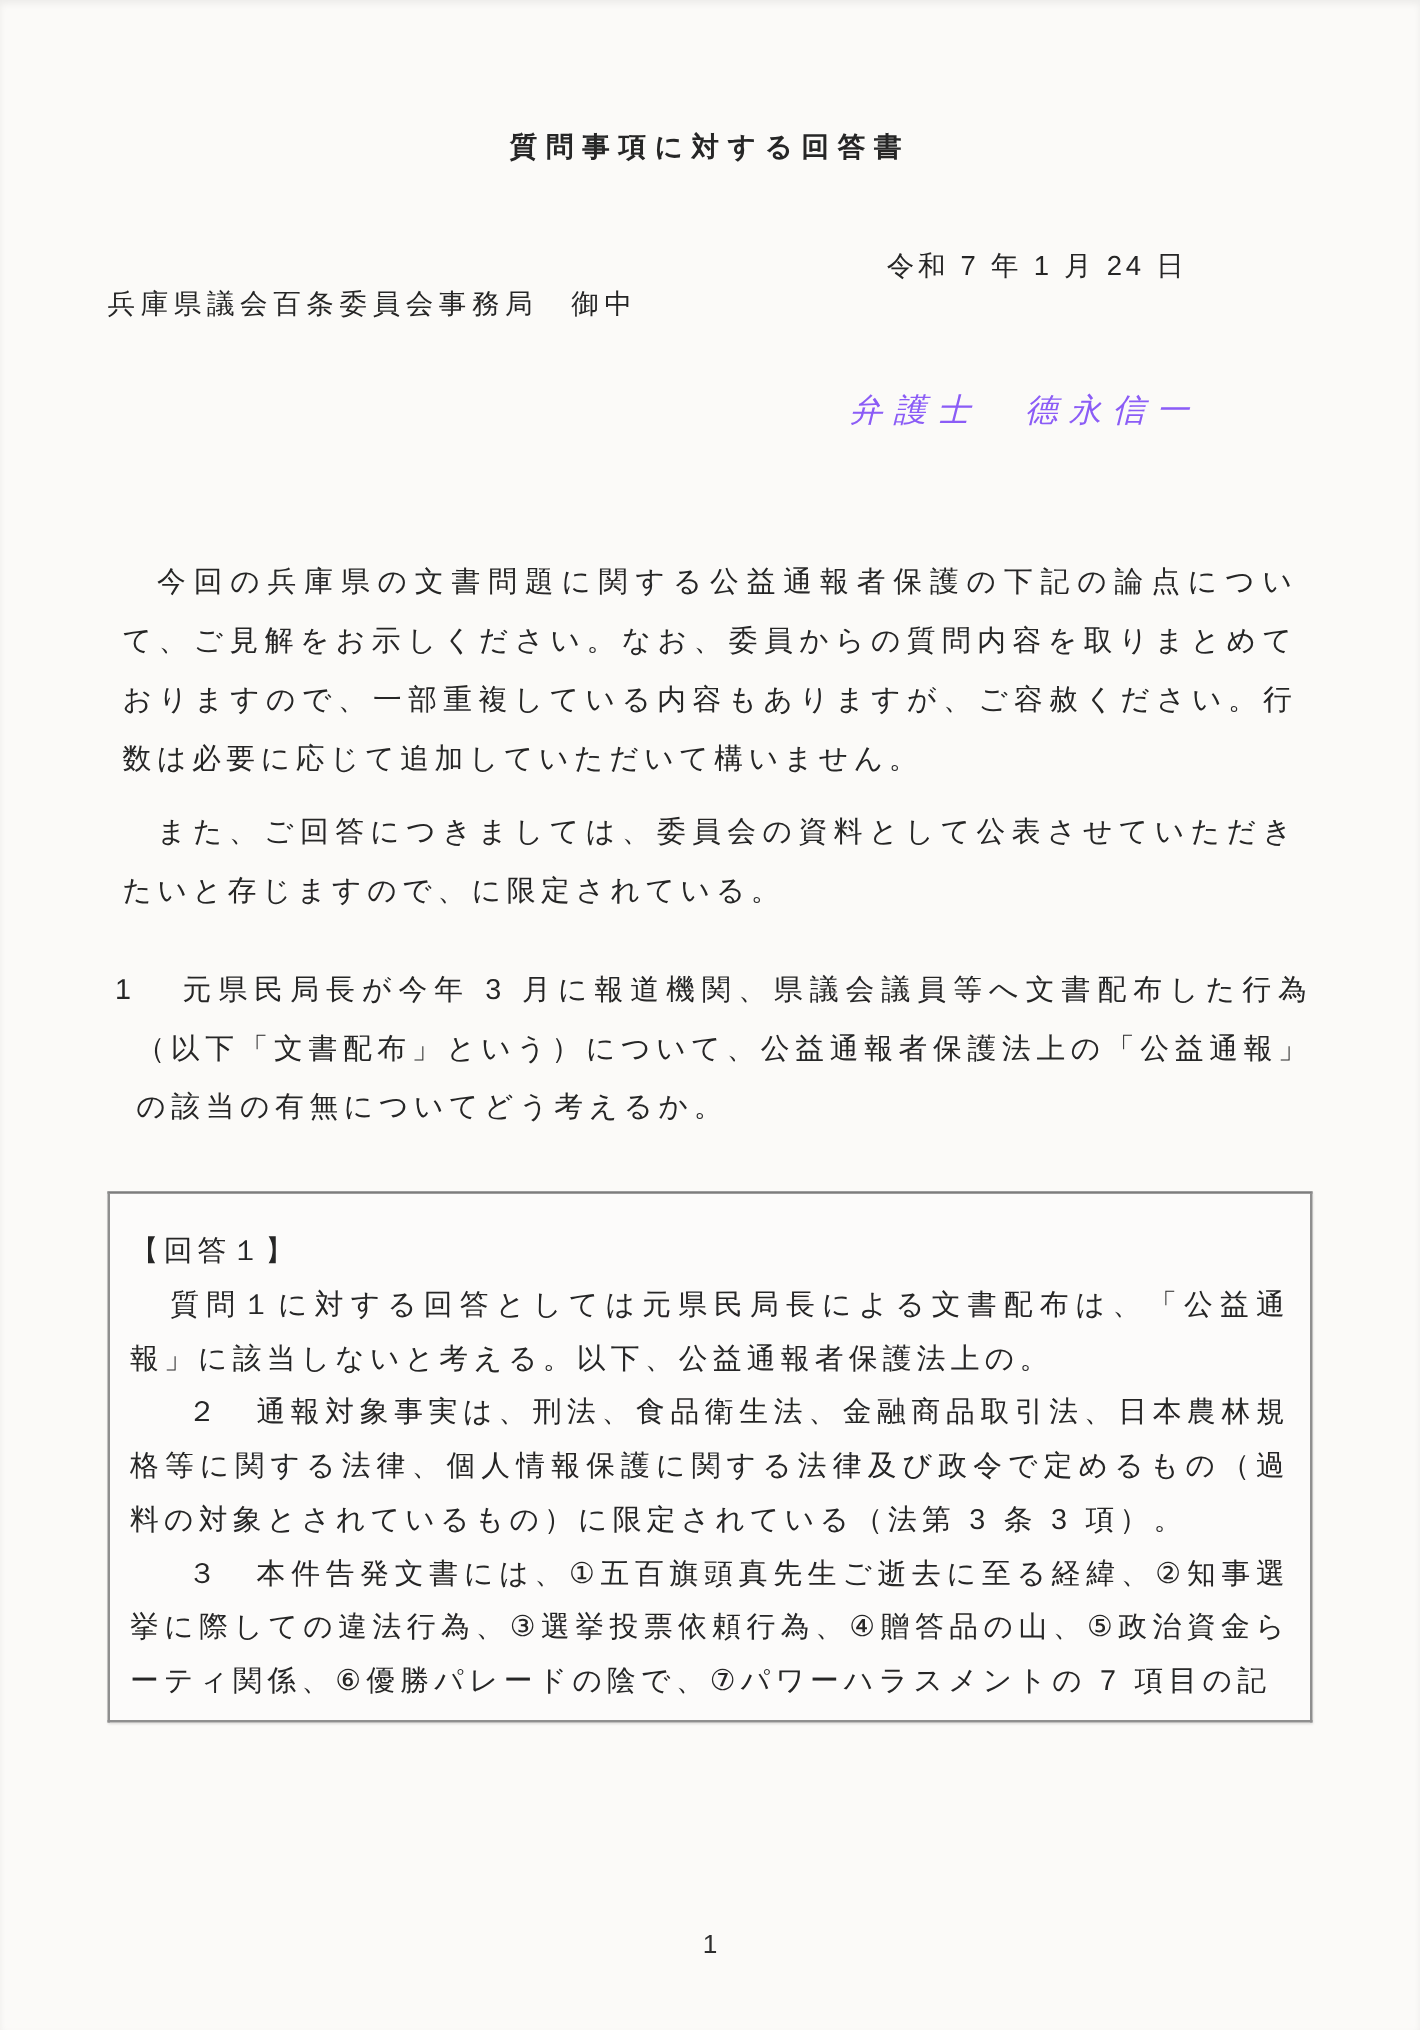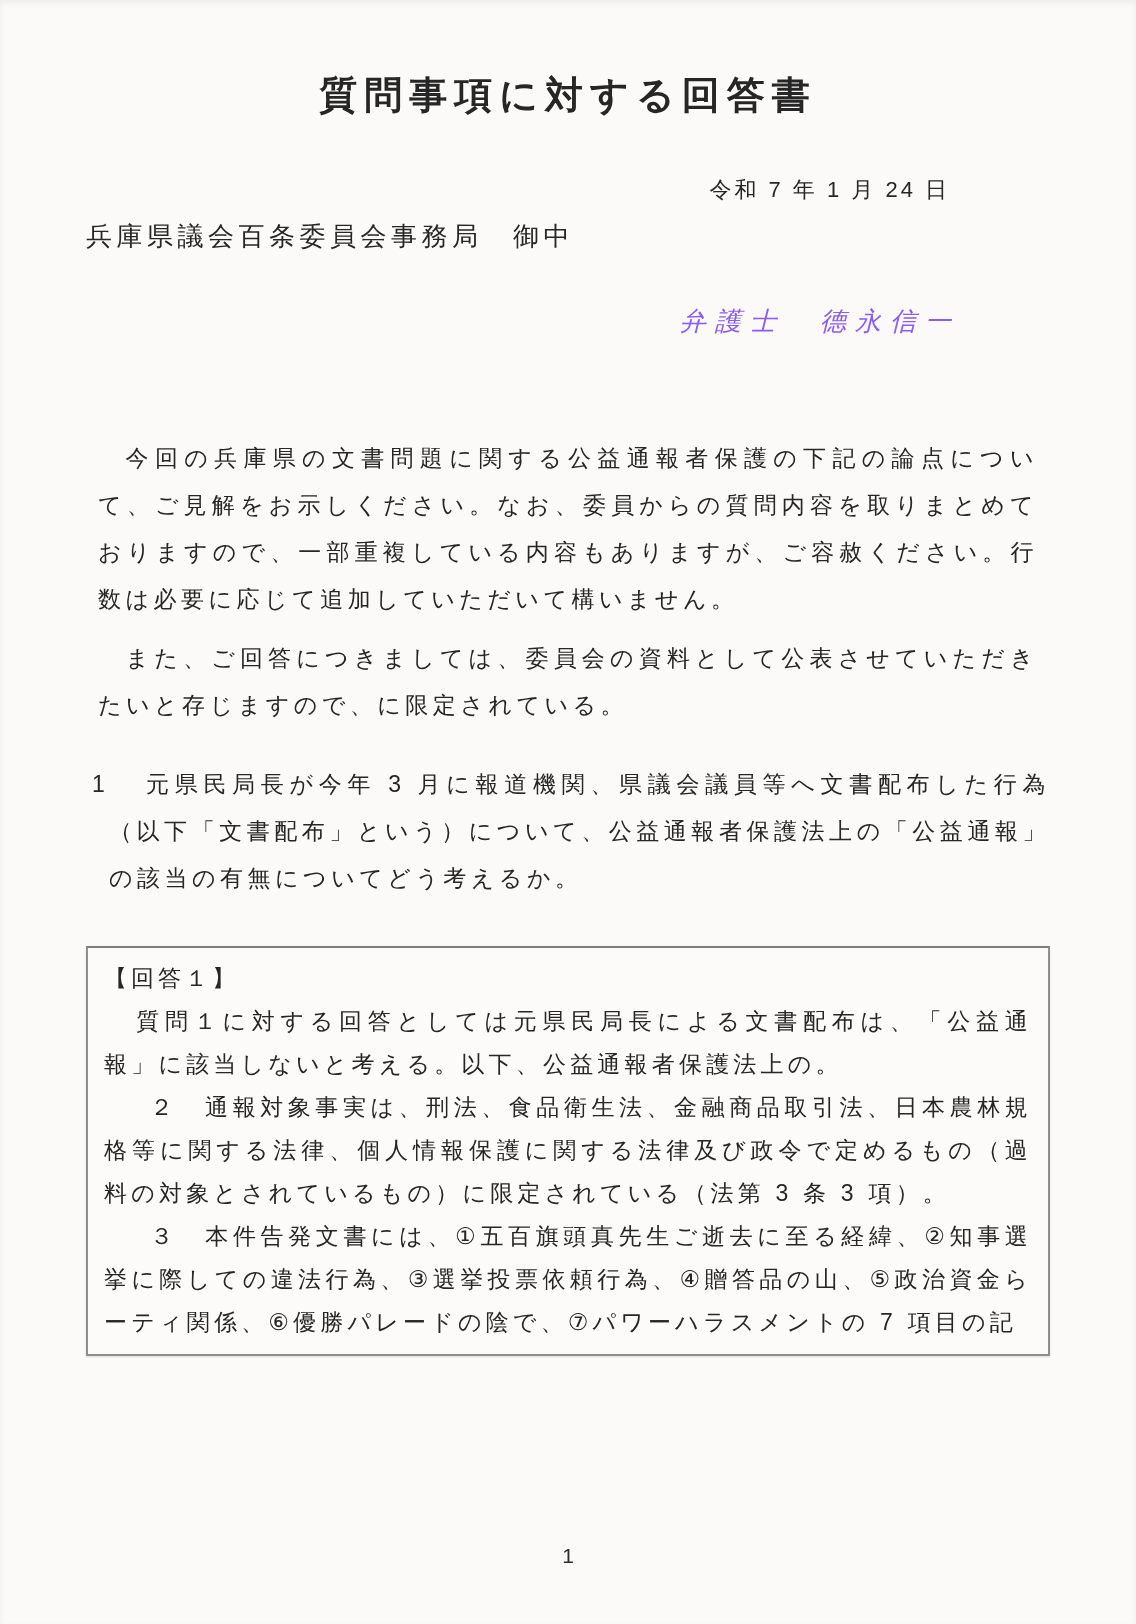--- a/index.html
+++ b/index.html
@@ -15,39 +15,38 @@
     background: #fbfaf8;
     color: #262626;
     font-family: "Liberation Sans", "DejaVu Sans", sans-serif;
     overflow: hidden;
     box-shadow: inset 0 3px 6px rgba(0,0,0,0.06);
   }
   .content {
     padding: 0 86px;
   }
   .doc-title {
-    margin: 13px;
-    padding-top: 60px;
+    margin: 0;
+    padding-top: 96px;
     text-align: center;
-    font-size: 38px;
+    font-size: 22px;
     font-weight: 600;
     letter-spacing: 7px;
     line-height: 44px;
   }
   .date-line {
     margin-top: 58px;
     text-align: right;
     padding-right: 100px;
     font-size: 22px;
     letter-spacing: 3px;
     line-height: 30px;
   }
   .addressee-line {
-    margin-top: 16px;
-    font-size: 26px;
+    font-size: 22px;
     letter-spacing: 4.5px;
     line-height: 30px;
   }
   .signature-line {
     margin-top: 54px;
     text-align: right;
     padding-right: 90px;
     font-size: 26px;
     font-family: "Liberation Serif", "DejaVu Serif", serif;
     font-style: italic;
@@ -80,21 +79,21 @@
     position: absolute;
     left: 6px;
     top: 0;
     text-indent: 0;
   }
   .answer-box {
     margin-top: 44px;
     border: 2px solid #8f8f8f;
     border-top-color: #7d7d7d;
     background: #fcfbfa;
-    padding: 9px 16px 10px 16px;
+    padding: 24px 16px 10px 16px;
     box-shadow: 0 1px 2px rgba(0,0,0,0.12);
   }
   .answer-box .heading {
     margin: 0;
     font-size: 23px;
     letter-spacing: 4px;
     line-height: 43px;
     text-indent: 0;
   }
   .answer-box .apara {

